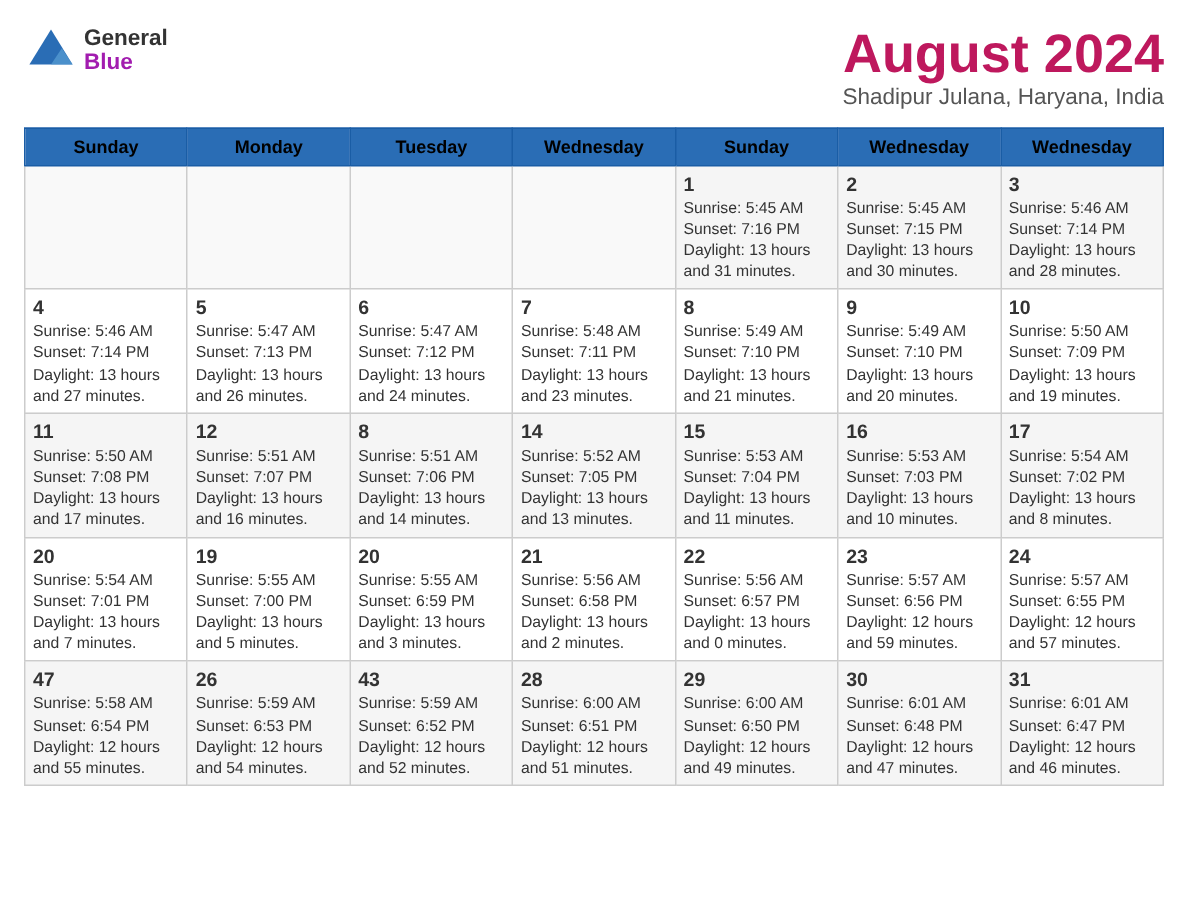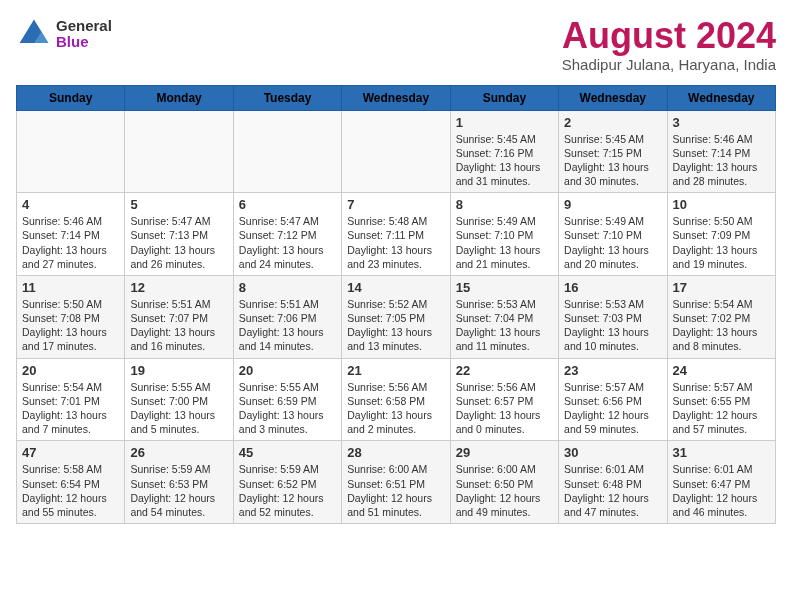--- a/index.html
+++ b/index.html
@@ -242,21 +242,21 @@
       <tr>
         <td>
           <span class="day-number">47</span>
           <div class="cell-text">Sunrise: 5:58 AM<br>Sunset: 6:54 PM<br>Daylight: 12 hours<br>and 55 minutes.</div>
         </td>
         <td>
           <span class="day-number">26</span>
           <div class="cell-text">Sunrise: 5:59 AM<br>Sunset: 6:53 PM<br>Daylight: 12 hours<br>and 54 minutes.</div>
         </td>
         <td>
-          <span class="day-number">45</span>
+          <span class="day-number">43</span>
           <div class="cell-text">Sunrise: 5:59 AM<br>Sunset: 6:52 PM<br>Daylight: 12 hours<br>and 52 minutes.</div>
         </td>
         <td>
           <span class="day-number">28</span>
           <div class="cell-text">Sunrise: 6:00 AM<br>Sunset: 6:51 PM<br>Daylight: 12 hours<br>and 51 minutes.</div>
         </td>
         <td>
           <span class="day-number">29</span>
           <div class="cell-text">Sunrise: 6:00 AM<br>Sunset: 6:50 PM<br>Daylight: 12 hours<br>and 49 minutes.</div>
         </td>

